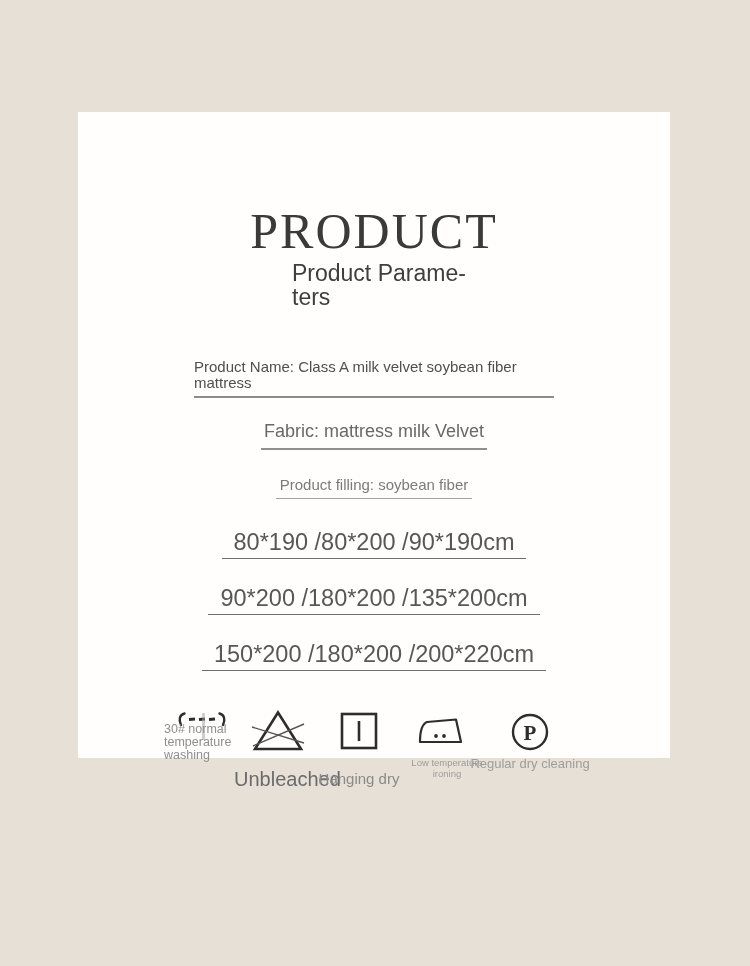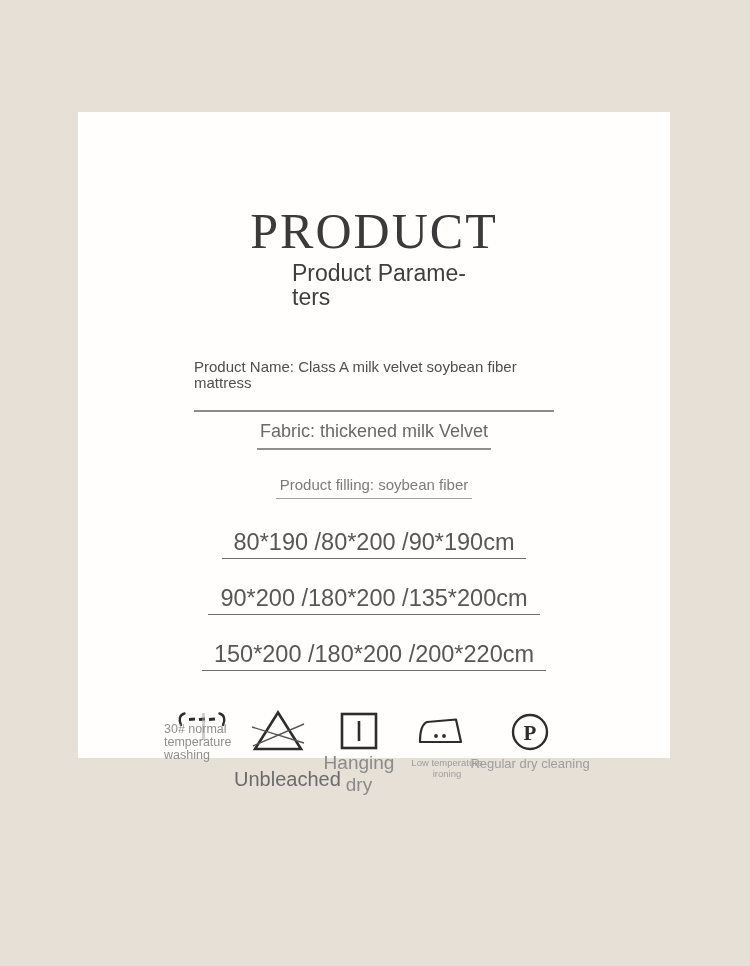--- a/index.html
+++ b/index.html
@@ -21,21 +21,21 @@
     color:#3a3a3a; line-height:1;
   }
   .subtitle {
     position:absolute; left:214px; top:149px;
     font-size:23px; line-height:24px; color:#3e3e3e;
     white-space:pre-line;
   }
   .spec-name {
     position:absolute; left:116px; top:247px; width:360px;
     font-size:15px; line-height:16px; color:#4f4f4f;
-    border-bottom:2px solid #8c8c8c; padding-bottom:19px;
+    border-bottom:2px solid #8c8c8c; padding-bottom:5px;
   }
   .center-row { position:absolute; left:0; width:100%; text-align:center; }
   .row-fabric  { top:309px; }
   .row-filling { top:364px; }
   .row-size1   { top:418px; }
   .row-size2   { top:474px; }
   .row-size3   { top:530px; }
   .u { display:inline-block; }
   .fabric-text {
     font-size:18px; color:#68686a; padding:0 3px 6px;
@@ -59,37 +59,37 @@
   .care-washing svg { margin:0 0 0 12px; }
   .washing-label {
     position:absolute; left:0; top:13px; width:84px;
     font-size:12.5px; line-height:13px; color:#8f8f8f;
   }
   .washing-smudge {
     position:absolute; left:38px; top:3px; width:3px; height:27px;
     background:#a0a0a0; opacity:.5;
   }
   .unbleach-label { margin-top:14px;  font-size:20px;  color:#6b6b6b;text-align:center; }
-  .hanging-label  { margin-top:2px;  font-size:19px;  color:#8a8a8a; }
+  .hanging-label  { margin-top:20px;  font-size:15px;  color:#8a8a8a; }
   .iron-label     { margin-top:12px; font-size:9.5px; color:#9d9d9d;padding-left:12px; }
   .dryclean-label { margin-top:4px;  font-size:13px;  color:#9d9d9d; }
 </style>
 </head>
 <body>
 
 <div class="card">
 
   <div class="title">PRODUCT</div>
   <div class="subtitle">Product Parame-
 ters</div>
 
   <div class="spec-name">Product Name: Class A milk velvet soybean fiber mattress</div>
 
   <div class="center-row row-fabric">
-    <span class="u fabric-text">Fabric: thickened milk Velvet</span>
+    <span class="u fabric-text">Fabric: mattress milk Velvet</span>
   </div>
 
   <div class="center-row row-filling">
     <span class="u filling-text">Product filling: soybean fiber</span>
   </div>
 
   <div class="center-row row-size1">
     <span class="u size-text">80*190 /80*200 /90*190cm</span>
   </div>
 

